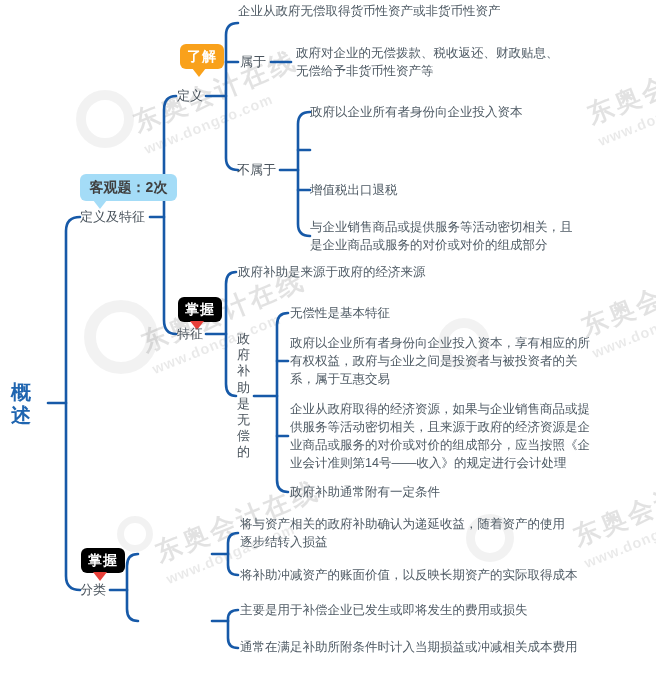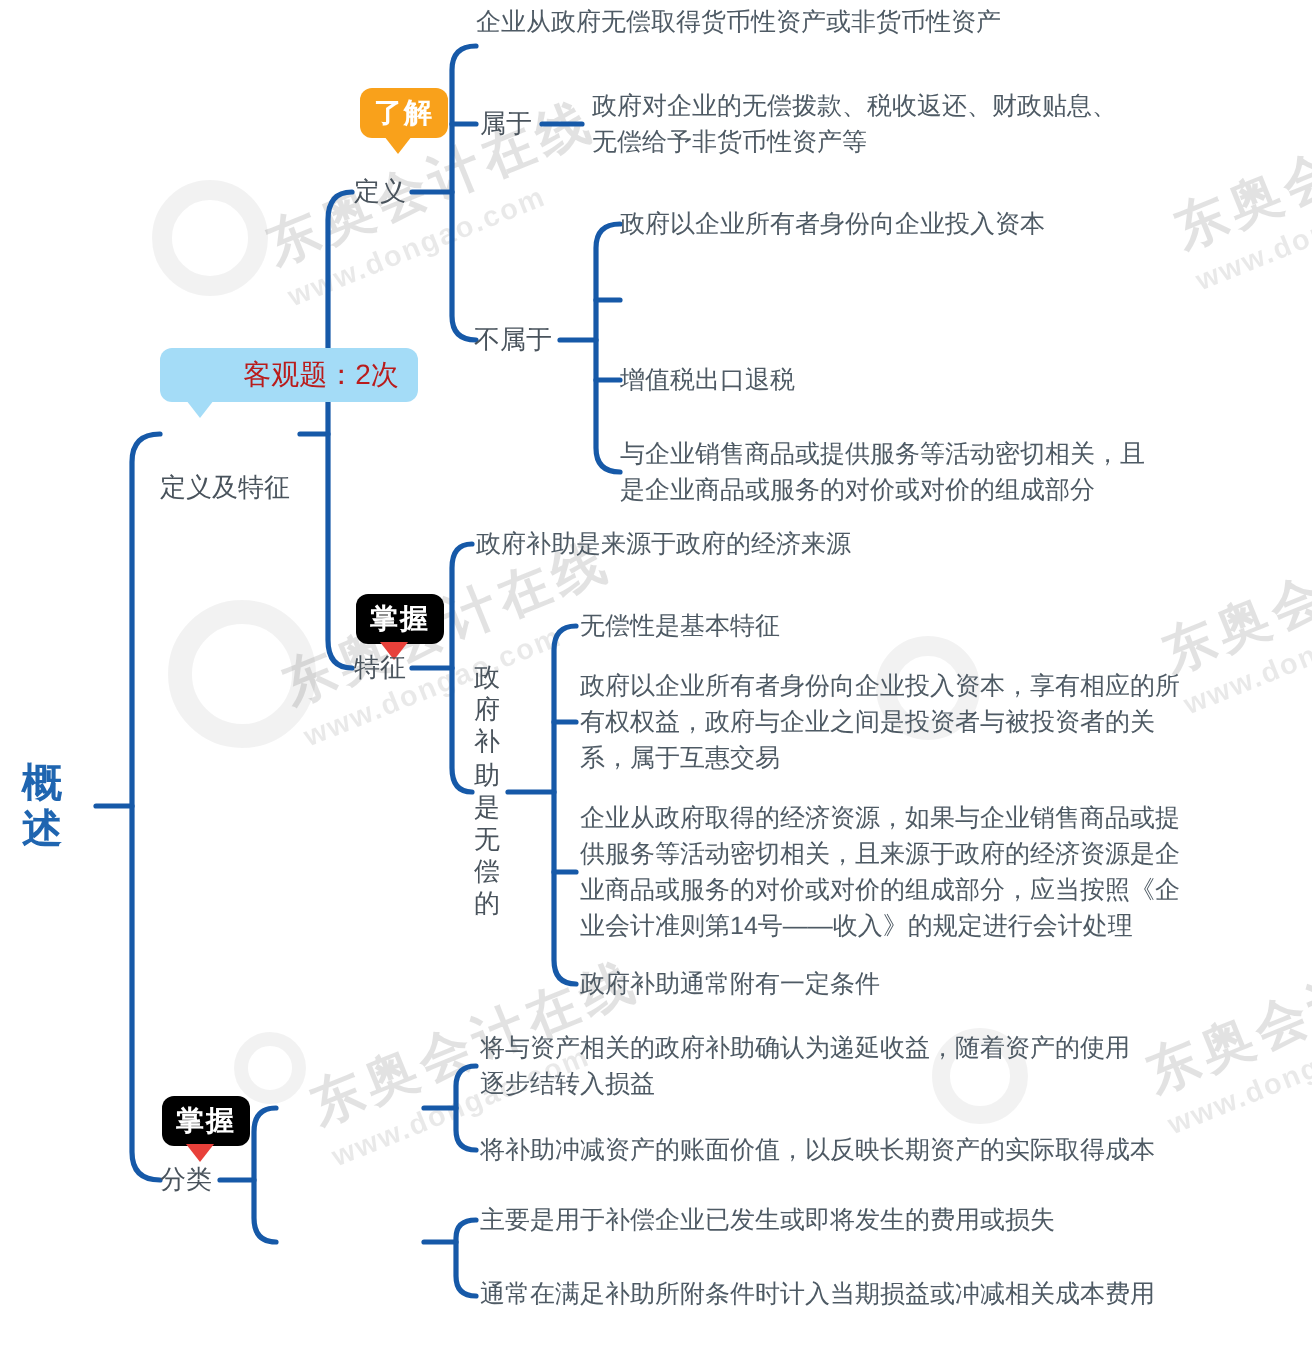--- a/index.html
+++ b/index.html
@@ -13,21 +13,21 @@
   .leaf.nw{white-space:nowrap;}
   .nodelabel{position:absolute;font-size:13px;line-height:15.5px;color:#49535C;white-space:nowrap;}
   .nodelabel.wrap{white-space:normal;}
   .vlabel{white-space:normal;width:15px;line-height:16.2px;}
   .root-label{position:absolute;font-size:20px;font-weight:bold;color:#1F65B0;width:22px;line-height:23px;letter-spacing:1px;}
   
   .badge{position:absolute;border-radius:6px;color:#fff;font-size:14px;font-weight:bold;
          text-align:center;letter-spacing:1px;}
   .badge.orange{background:#F9A11B;}
   .badge.red{background:#000000;}
-  .badge.blue{background:#A4DCF7;color:#b91c1c;font-weight:400;letter-spacing:0;padding-left:32px;}
+  .badge.blue{background:#A4DCF7;color:#404040;font-weight:700;letter-spacing:0;}
   .pt{position:absolute;width:0;height:0;border-left:7px solid transparent;border-right:7px solid transparent;}
   .pt.orange{border-top:9px solid #F9A11B;}
   .pt.red{border-top:9px solid #E8403A;}
   .pt.blue{border-top:9px solid #A4DCF7;}
   
   .wm{position:absolute;transform:rotate(-22deg);transform-origin:left top;pointer-events:none;}
   .wm-brand{font-size:26px;font-weight:bold;letter-spacing:3px;color:rgba(0,0,0,0.115);white-space:nowrap;}
   .wm-url{font-size:14.5px;font-weight:bold;letter-spacing:1px;color:rgba(0,0,0,0.085);white-space:nowrap;margin-top:2px;}
   .wm-ring{position:absolute;border-radius:50%;border:10px solid rgba(0,0,0,0.05);pointer-events:none;box-sizing:border-box;}
 </style>
@@ -110,21 +110,21 @@
   <div class="pt orange" style="left:192px;top:68px;"></div>
 
   <div class="badge red" style="left:178px;top:297px;width:44px;height:25px;line-height:25px;">掌握</div>
   <div class="pt red" style="left:190px;top:321px;"></div>
 
   <div class="badge red" style="left:81px;top:548px;width:44px;height:25px;line-height:25px;">掌握</div>
   <div class="pt red" style="left:93px;top:572px;"></div>
 
   <div class="root-label" style="left:11px;top:381px;">概述</div>
 
-  <div class="nodelabel" style="left:80px;top:209px;margin-top:27px;">定义及特征</div>
+  <div class="nodelabel" style="left:80px;top:209px;">定义及特征</div>
 
   <div class="nodelabel" style="left:177px;top:88px;">定义</div>
 
   <div class="nodelabel" style="left:240px;top:54px;">属于</div>
 
   <div class="nodelabel" style="left:237px;top:162px;">不属于</div>
 
   <div class="nodelabel" style="left:177px;top:326px;">特征</div>
 
   <div class="nodelabel vlabel" style="left:237px;top:331px;">政府补助是无偿的</div>

